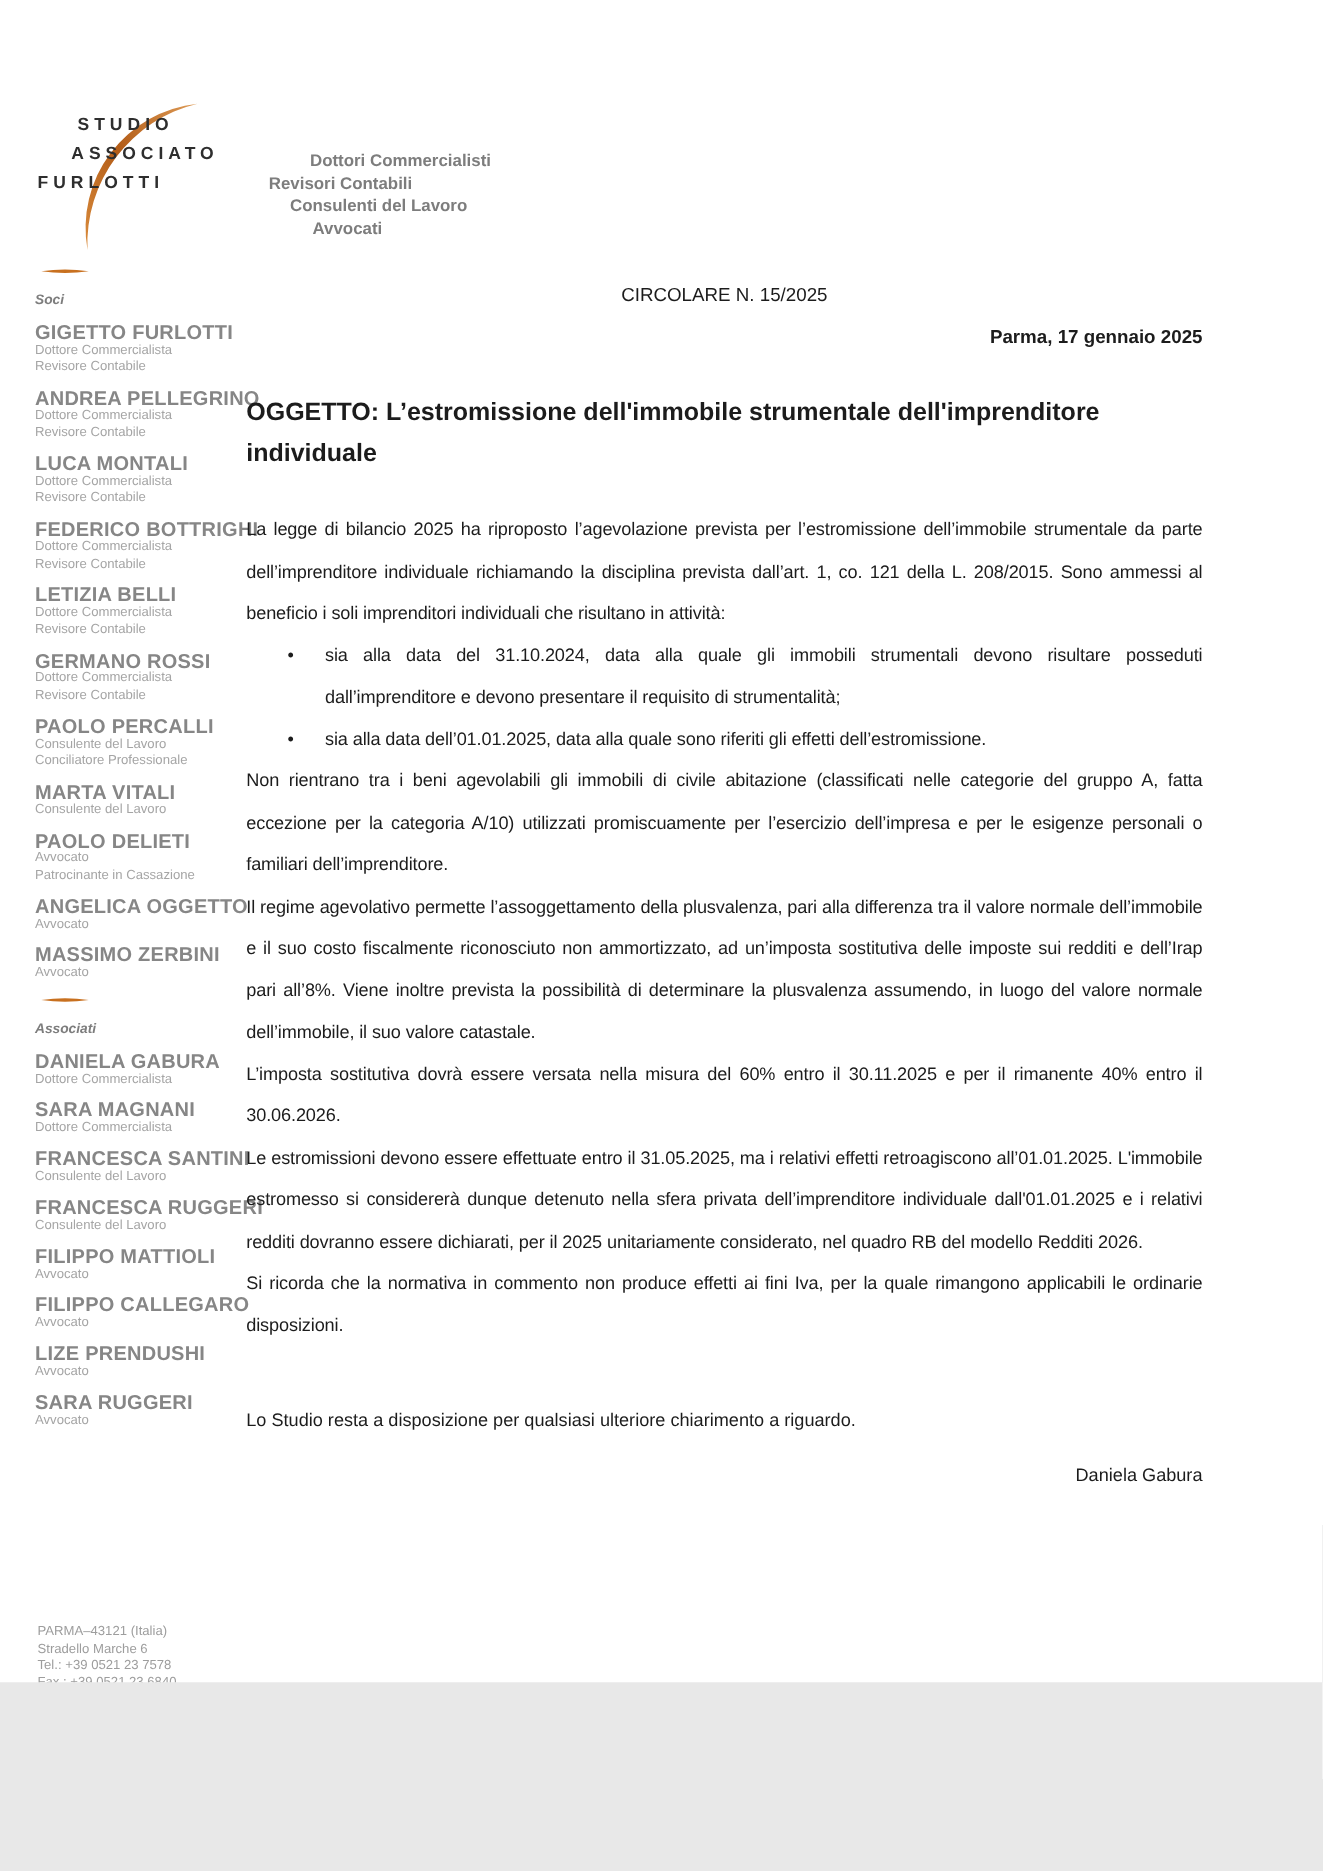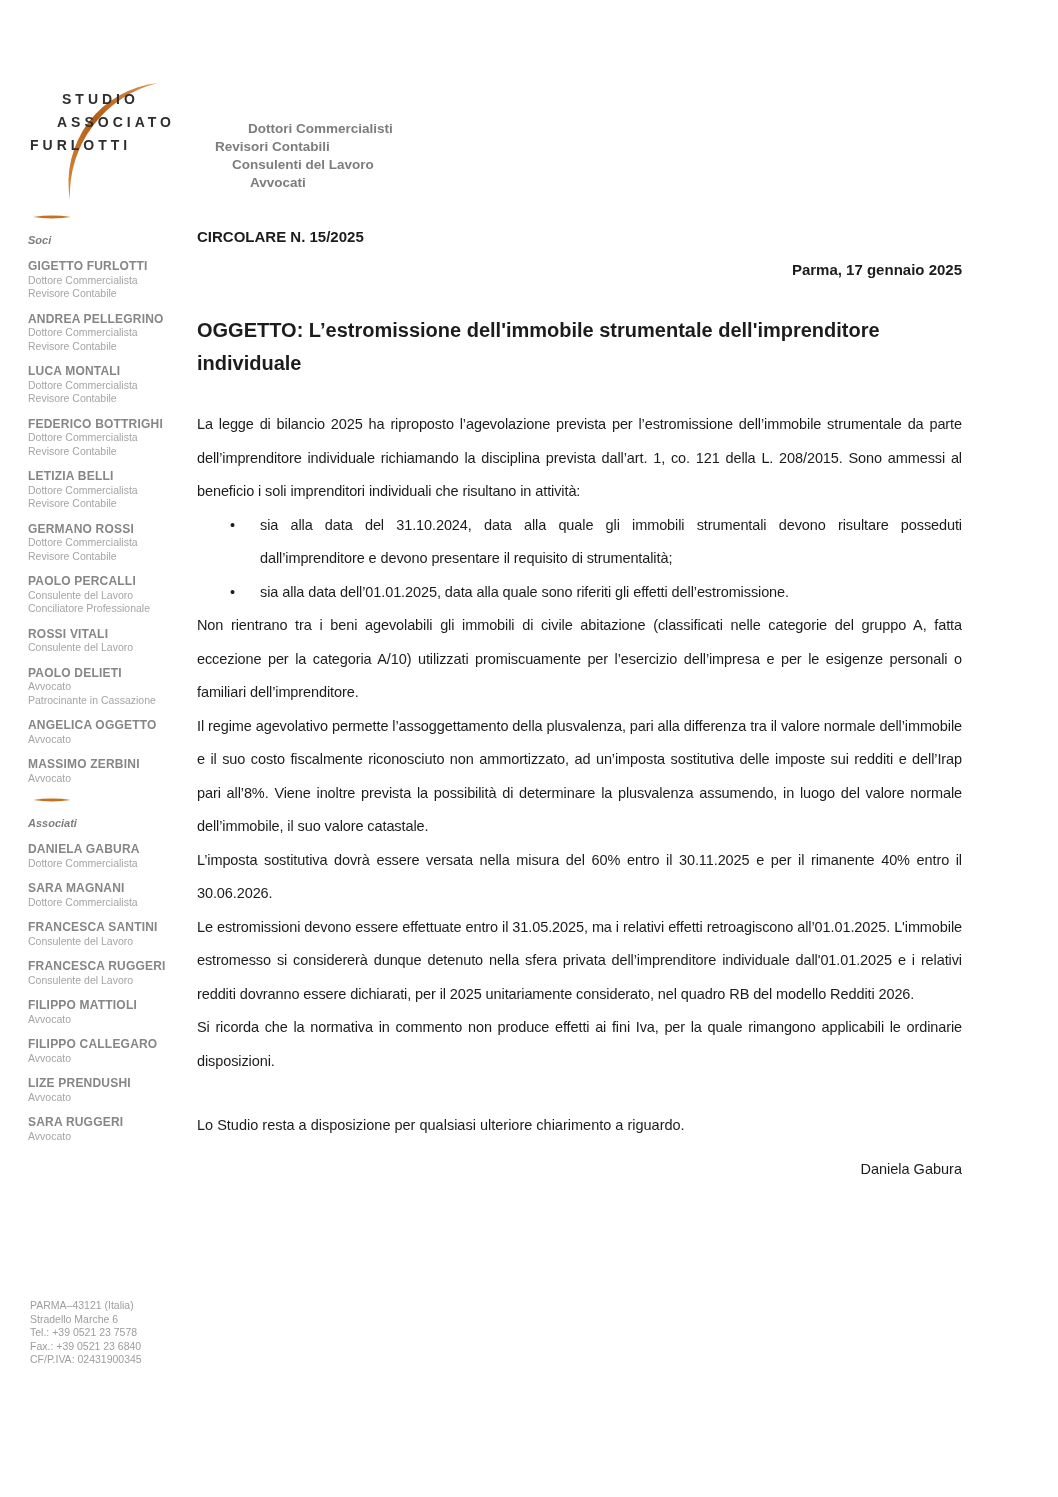--- a/index.html
+++ b/index.html
@@ -5,21 +5,21 @@
   :root{
     --accent:#c8701f;
     --gray:#7d7d7d;
     --lightgray:#a5a5a5;
     --ink:#1c1c1c;
   }
   *{margin:0;padding:0;box-sizing:border-box;}
   html,body{background:#e8e8e8;}
   .page{
     position:relative;
-    width:1058px;height:1497px;
+    width:1058px;height:1346px;
     background:#ffffff;
     font-family:"Liberation Sans", sans-serif;
     color:var(--ink);
     overflow:hidden;
     margin:0 auto;
   }
   
   .logo{position:absolute;left:28px;top:88px;width:170px;}
   .logo-line{
     font-size:14px;font-weight:bold;letter-spacing:4px;
@@ -42,37 +42,37 @@
   
   .sidebar{position:absolute;left:28px;top:212px;width:158px;}
   .divider{margin:2px 0 14px 4px;}
   .divider svg{display:block;}
   .section-label{
     font-size:11px;font-style:italic;font-weight:bold;
     color:var(--gray);margin:0 0 14px 0;
   }
   .person{margin-bottom:12px;}
   .person-name{
-    font-size:12px;font-weight:bold;color:#868686;
+    font-size:16px;font-weight:bold;color:#868686;
     line-height:13.5px;letter-spacing:.2px;white-space:nowrap;
   }
   .person-role{
     font-size:10.5px;color:var(--lightgray);
     line-height:13.5px;white-space:nowrap;
   }
   .divider.second{margin-top:10px;}
   
   .contact{position:absolute;left:30px;top:1299px;}
   .contact-line{
     font-size:10.5px;color:#9d9d9d;line-height:13.5px;white-space:nowrap;
   }
   
   .main{position:absolute;left:197px;top:214px;width:765px;}
   .circolare{
-    text-align:left;font-weight:bold;font-size:15px;
+    text-align:center;font-weight:normal;font-size:15px;
     line-height:33px;margin-top:6px;
   }
   .dateline{
     text-align:right;font-weight:bold;font-size:15px;line-height:33px;
   }
   .subject{
     font-weight:bold;font-size:20px;line-height:33px;margin-top:28px;
   }
   .body-text{margin-top:28px;}
   .para{
@@ -81,21 +81,21 @@
   }
   .bullet{display:flex;padding-left:33px;}
   .bullet .dot{
     flex:none;width:30px;font-size:14.5px;line-height:33.5px;color:var(--ink);
   }
   .bullet .bullet-text{
     flex:1;font-size:14.5px;line-height:33.5px;text-align:justify;
     letter-spacing:-0.1px;
   }
   .closing{
-    font-size:14.5px;line-height:33.5px;margin-top:31px;
+    font-size:14.5px;line-height:33.5px;margin-top:43px;
   }
   .signature{
     text-align:right;font-size:14.5px;line-height:33.5px;margin-top:10px;
   }
 </style>
 </head>
 <body>
 
 <div class="page">
 
@@ -160,21 +160,21 @@
       <div class="person-name">GERMANO ROSSI</div>
       <div class="person-role">Dottore Commercialista</div>
       <div class="person-role">Revisore Contabile</div>
     </div>
     <div class="person">
       <div class="person-name">PAOLO PERCALLI</div>
       <div class="person-role">Consulente del Lavoro</div>
       <div class="person-role">Conciliatore Professionale</div>
     </div>
     <div class="person">
-      <div class="person-name">ROSSI VITALI</div>
+      <div class="person-name">MARTA VITALI</div>
       <div class="person-role">Consulente del Lavoro</div>
     </div>
     <div class="person">
       <div class="person-name">PAOLO DELIETI</div>
       <div class="person-role">Avvocato</div>
       <div class="person-role">Patrocinante in Cassazione</div>
     </div>
     <div class="person">
       <div class="person-name">ANGELICA OGGETTO</div>
       <div class="person-role">Avvocato</div>

